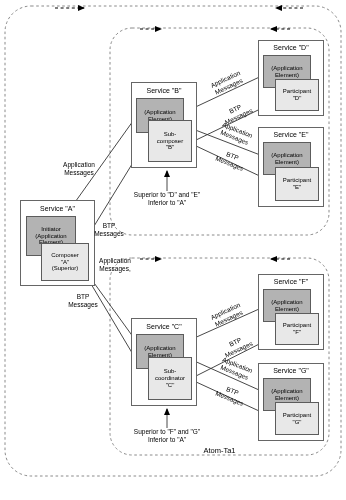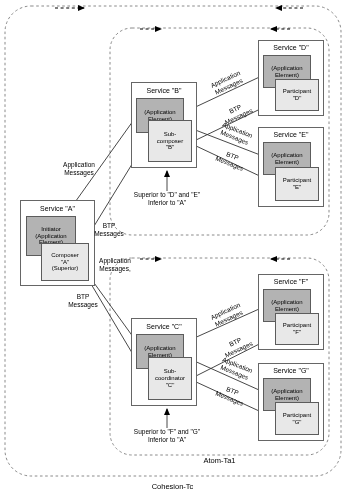--- a/index.html
+++ b/index.html
@@ -225,16 +225,15 @@
 
   <div class="rot f65" style="left:196px; top:307px; width:62px; transform:rotate(-25deg);">Application
 Messages</div>
   <div class="rot f65" style="left:211px; top:338px; width:52px; transform:rotate(-25deg);">BTP
 Messages</div>
   <div class="rot f65" style="left:205px; top:361px; width:62px; transform:rotate(22deg);">Application
 Messages</div>
   <div class="rot f65" style="left:205px; top:387px; width:52px; transform:rotate(22deg);">BTP
 Messages</div>
 
-  <div class="container-label f75" style="left:160px; top:456px; width:119px;">Atom-Ta1</div>
-  <div class="container-label f75" style="left:113px; top:482px; width:119px;">Cohesion-Tc</div>
+  <div class="container-label f75" style="left:160px; top:446px; width:119px;">Atom-Ta1</div>
 
 </div>
 
 </body></html>

